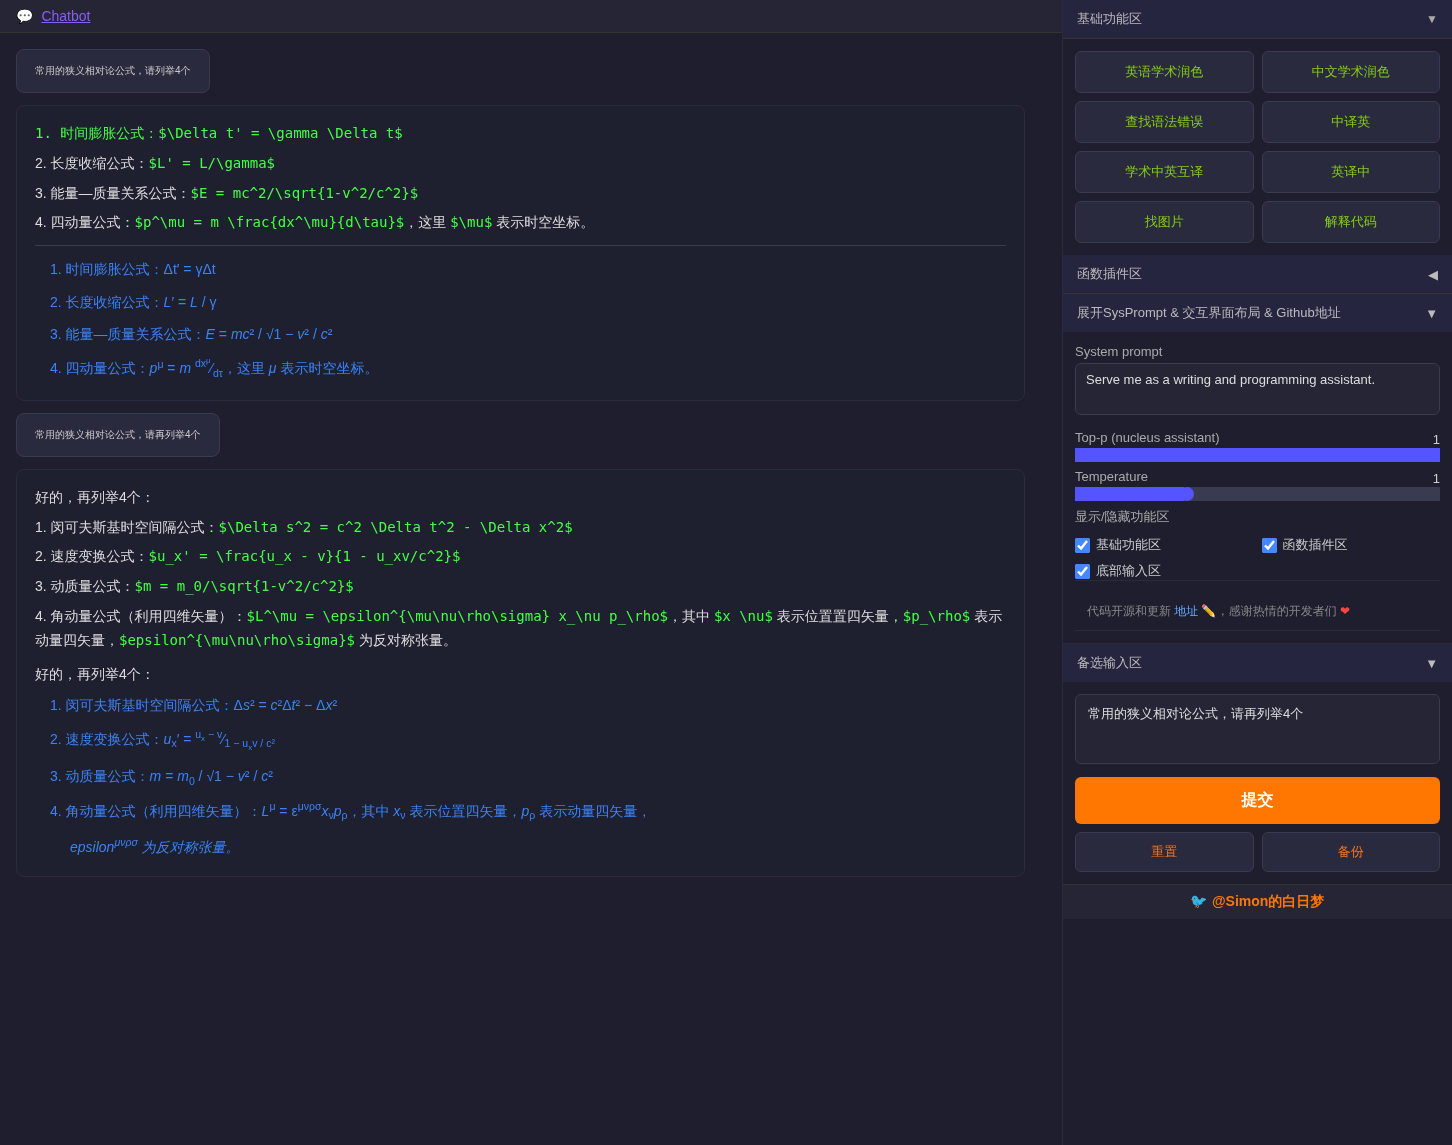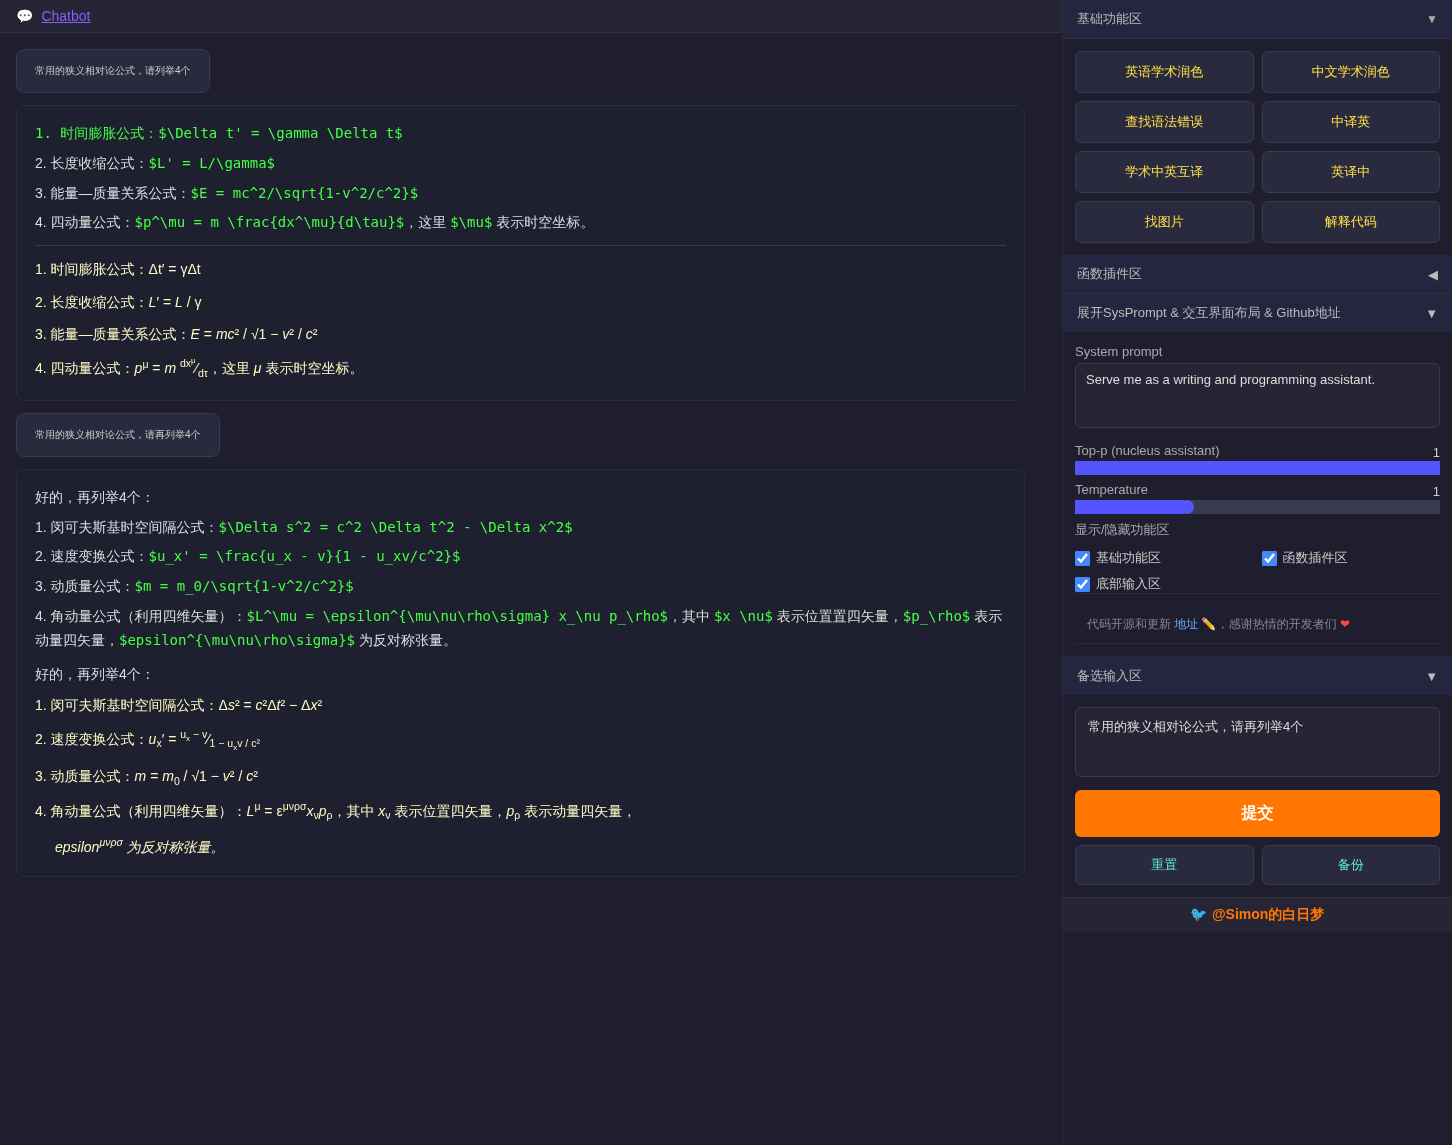--- a/index.html
+++ b/index.html
@@ -73,22 +73,23 @@
 
     .formula-green { color: #44ff44; font-family: monospace; }
 
     .divider-line {
       border: none;
       border-top: 1px solid #3a3a50;
       margin: 10px 0;
     }
 
     .math-rendered {
-      color: #fef9c3;
+      color: #3b82f6;
       line-height: 1.9;
+      margin-left: 15px;
     }
 
     
     .right-panel {
       width: 390px;
       background: #1e1e2e;
       border-left: 1px solid #2a2a3e;
       display: flex;
       flex-direction: column;
       overflow-y: auto;
@@ -112,21 +113,21 @@
       display: grid;
       grid-template-columns: 1fr 1fr;
       gap: 8px;
       padding: 12px;
       background: #1e1e2e;
     }
 
     .func-btn {
       background: #2a2a3e;
       border: 1px solid #3a3a50;
-      color: #fde047;
+      color: #84cc16;
       padding: 11px 8px;
       border-radius: 6px;
       cursor: pointer;
       font-size: 13px;
       text-align: center;
     }
 
     .plugin-section {
       background: #252540;
       padding: 10px 14px;
@@ -169,21 +170,21 @@
 
     .system-prompt-textarea {
       background: #252535;
       border: 1px solid #3a3a50;
       border-radius: 6px;
       color: #ddd;
       padding: 8px 10px;
       font-size: 13px;
       width: 100%;
       resize: none;
-      height: 65px;
+      height: 52px;
       font-family: inherit;
     }
 
     .slider-container {
       flex: 1;
       display: flex;
       flex-direction: column;
       gap: 4px;
     }
 
@@ -300,21 +301,21 @@
     .bottom-buttons {
       display: grid;
       grid-template-columns: 1fr 1fr;
       gap: 8px;
       margin-top: 8px;
     }
 
     .reset-btn, .save-btn {
       background: #2a2a3e;
       border: 1px solid #3a3a50;
-      color: #5eead4;
+      color: #f97316;
       padding: 10px;
       border-radius: 6px;
       cursor: pointer;
       font-size: 13px;
       text-align: center;
     }
 
     .watermark {
       padding: 8px 12px;
       color: #ff7700;

